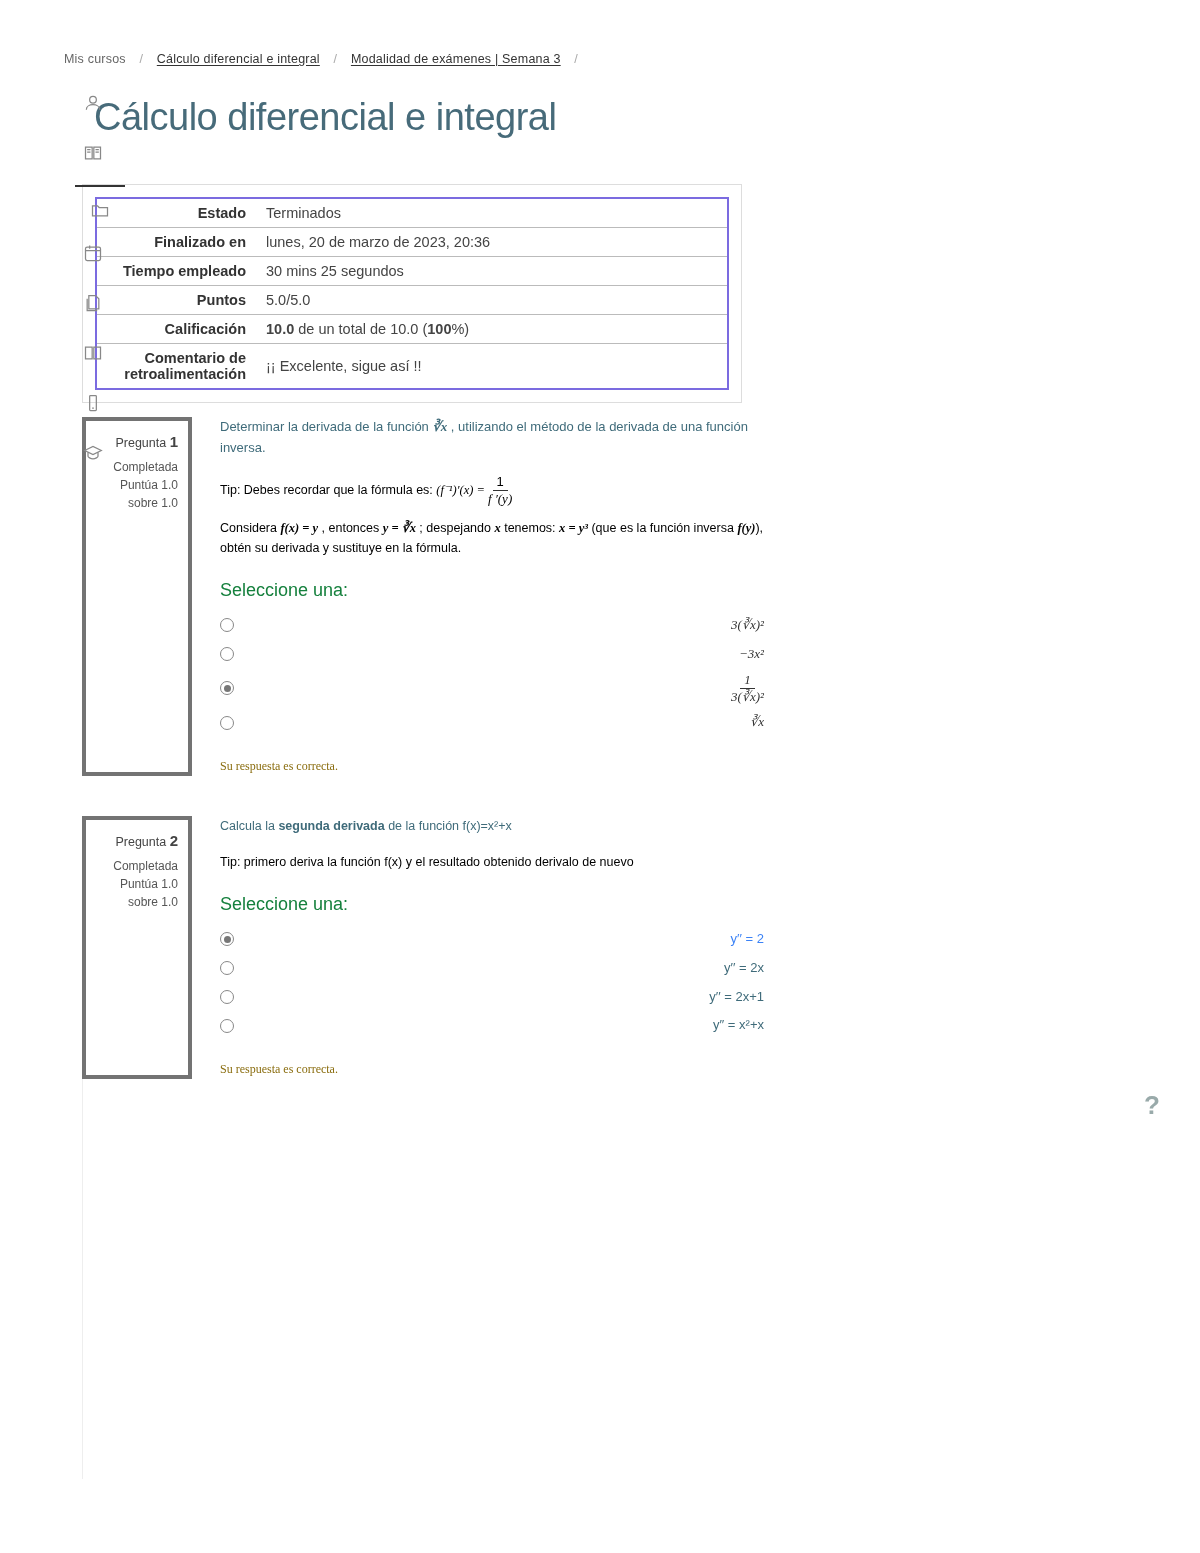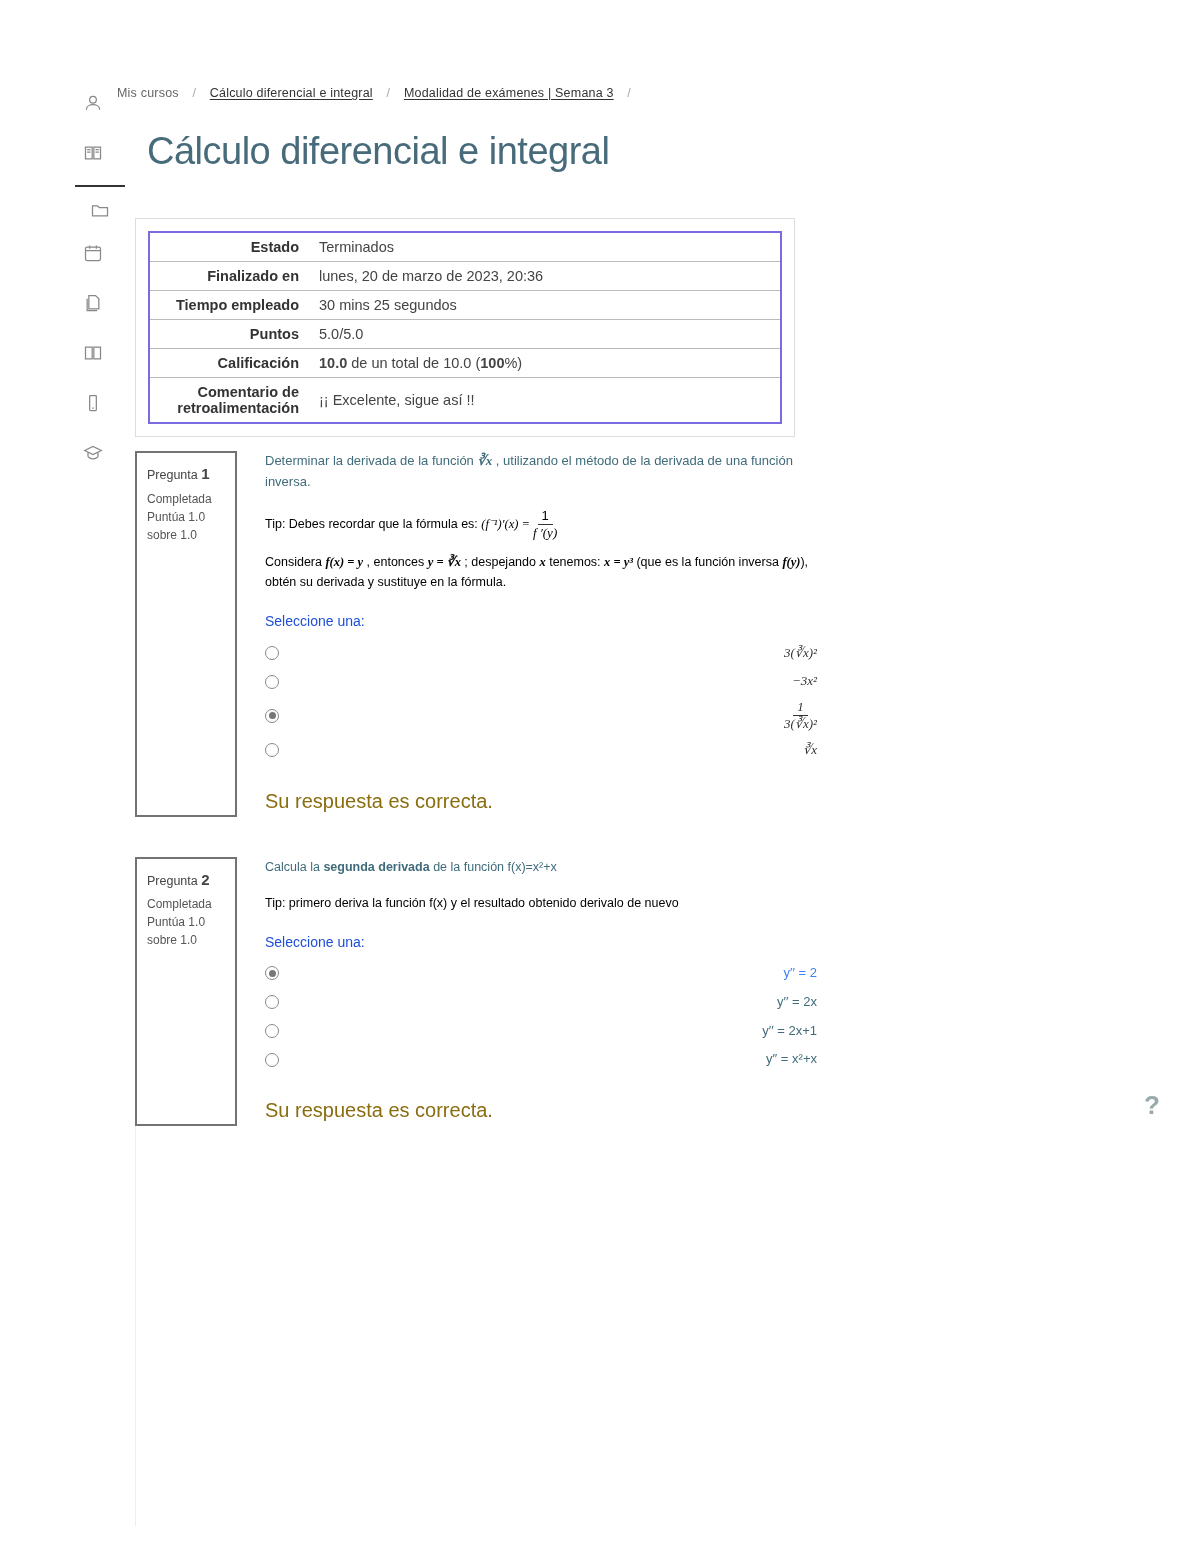--- a/index.html
+++ b/index.html
@@ -1,43 +1,43 @@
 <!DOCTYPE html>
 <html><head>
 <meta charset="utf-8">
 <style>
 * { box-sizing: border-box; margin: 0; padding: 0; }
 body { font-family: -apple-system, BlinkMacSystemFont, "Segoe UI", Arial, sans-serif; background: #fff; color: #333; width: 1200px; }
 .sidebar { position: absolute; left: 75px; top: 85px; width: 50px; }
 .sidebar-item { width: 36px; height: 36px; display: flex; align-items: center; justify-content: center; margin-bottom: 14px; color: #999; }
 .sidebar-item.active-border { border-top: 2px solid #333; padding-top: 12px; margin-top: 4px; width: 50px; }
 .sidebar-item svg { width: 20px; height: 20px; stroke: #888; fill: none; stroke-width: 1.5; }
-.main { margin-left: 117px; padding-top: 86px; width: 720px; }
+.main { margin-left: 64px; padding-top: 52px; width: 720px; }
 .breadcrumb { font-size: 12.5px; color: #666; margin-bottom: 30px; letter-spacing: 0.2px; }
 .breadcrumb a { color: #333; text-decoration: underline; text-underline-offset: 2px; }
 .breadcrumb .sep { margin: 0 10px; color: #aaa; }
 h1.page-title { font-size: 38px; font-weight: 400; color: #476b7a; margin: 30px 0 45px 30px; letter-spacing: -0.5px; }
 .quiz-box { border: 1px solid #ddd; padding: 12px; margin-left: 18px; margin-bottom: 10px; width: 660px; }
 .summary-table { border: 2.5px solid #7b6be0; width: 100%; border-collapse: collapse; }
 .summary-table tr + tr { border-top: 1px solid #bbb; }
 .summary-table td { padding: 6px 10px; font-size: 14.5px; vertical-align: middle; }
 .summary-table td.label { text-align: right; font-weight: 700; color: #333; width: 160px; }
 .summary-table td.value { color: #444; }
 .question-row { display: flex; margin-left: 18px; margin-top: 14px; gap: 28px; }
-.q-meta { border: 2px solid #737373; padding: 10px; width: 102px; font-size: 12px; color: #555; flex-shrink: 0; line-height: 1.5; }
+.q-meta { border: 4px solid #737373; padding: 10px; width: 110px; font-size: 12px; color: #555; flex-shrink: 0; line-height: 1.5; text-align: right; }
 .q-meta .qlabel { font-size: 12.5px; color: #444; margin-bottom: 4px; }
 .q-meta .qnum { font-weight: 700; font-size: 15px; }
 .q-body { flex: 1; font-size: 13px; color: #4a6b78; line-height: 1.6; padding-right: 20px; }
 .q-stem { color: #3f6b7a; margin-bottom: 16px; }
 .q-tip { color: #000000; font-size: 12.5px; margin-bottom: 12px; }
-.q-select-label { color: #1d4ed8; font-size: 14px; margin: 18px 0 10px 0; }
+.q-select-label { color: #15803d; font-size: 18px; margin: 18px 0 10px 0; }
 .opt-row { display: flex; align-items: center; gap: 14px; margin: 8px 0; color: #333; font-size: 13px; justify-content: space-between; }
 .opt-row .radio { width: 14px; height: 14px; border: 1.5px solid #888; border-radius: 50%; flex-shrink: 0; display: inline-flex; align-items: center; justify-content: center; }
 .opt-row .radio.sel::after { content: ""; width: 7px; height: 7px; background: #777; border-radius: 50%; display: block; }
-.feedback { color: #8a6d0f; font-size: 20px; margin-top: 24px; }
+.feedback { color: #8a6d0f; font-size: 12px; margin-top: 24px; font-family: Liberation Serif, serif; }
 .help { position: absolute; right: 40px; top: 1090px; color: #9aa; font-size: 26px; font-weight: 700; }
 .math-cuberoot { font-style: italic; font-family: serif; }
 .frac { display: inline-flex; flex-direction: column; align-items: center; vertical-align: middle; font-size: 13px; line-height: 1.1; }
 .frac .num { border-bottom: 1px solid #333; padding: 0 4px 1px; }
 .frac .den { padding-top: 1px; }
 .bold { font-weight: 700; }
 .footer-space { height: 400px; border-left: 1px solid #eee; margin-left: 18px; width: 660px; }
 </style>
 </head>
 <body>

